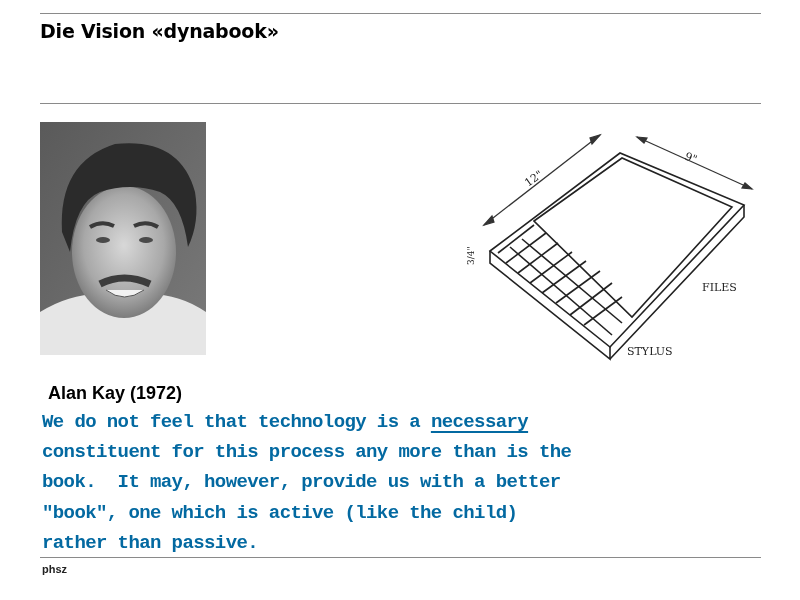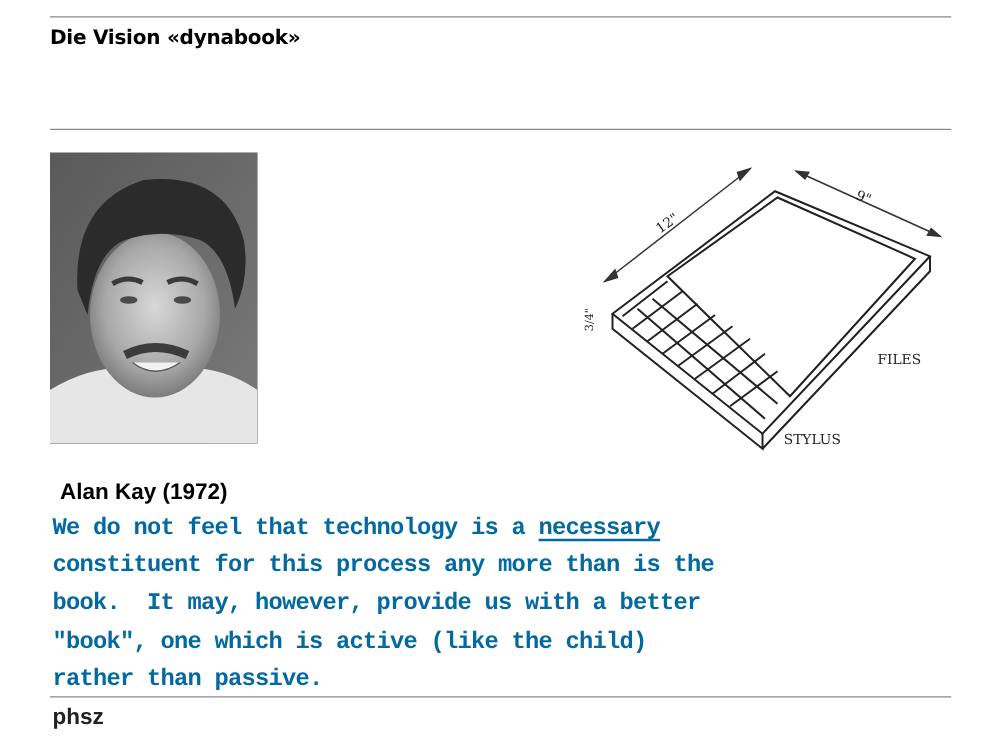--- a/index.html
+++ b/index.html
@@ -1,24 +1,24 @@
 <!DOCTYPE html>
 <html><head>
 <meta charset="utf-8">
 <style>
   html, body { margin:0; padding:0; background:#ffffff; }
   body { width:800px; height:600px; position:relative; overflow:hidden; font-family:"DejaVu Sans", sans-serif; color:#000; }
   .rule { position:absolute; left:40px; width:721px; height:1px; background:#8a8a8a; }
-  .title { position:absolute; left:40px; top:20px; font-size:16px; font-weight:bold; letter-spacing:-0.2px; }
+  .title { position:absolute; left:40px; top:20px; font-size:19px; font-weight:bold; letter-spacing:-0.2px; }
   .photo { position:absolute; left:40px; top:122px; width:166px; height:233px; background:#6e6e6e; overflow:hidden; }
   .caption { position:absolute; left:48px; top:367px; font-family:"Liberation Sans", sans-serif; font-weight:bold; font-size:18px;margin-top:16px; }
   .sketch { position:absolute; left:462px; top:125px; width:310px; height:240px; }
   .quote { position:absolute; left:42px; top:407px; font-family:"Liberation Mono", monospace; font-weight:bold; font-size:19px; line-height:30.2px; white-space:pre; color:#0369a1; letter-spacing:-0.6px; }
   .quote .ul { text-decoration:underline; text-decoration-thickness:2px; text-underline-offset:4px; }
-  .footer { position:absolute; left:42px; top:563px; font-family:"Liberation Sans", sans-serif; font-size:18px; font-weight:bold; color:#222; }
+  .footer { position:absolute; left:42px; top:563px; font-family:"Liberation Sans", sans-serif; font-size:11px; font-weight:bold; color:#222; }
 </style>
 </head>
 <body>
 
 <div class="rule" style="top:13px;"></div>
 <div class="title">Die Vision «dynabook»</div>
 <div class="rule" style="top:103px;"></div>
 
 <div class="photo">
   <svg width="166" height="233" viewBox="0 0 166 233">

